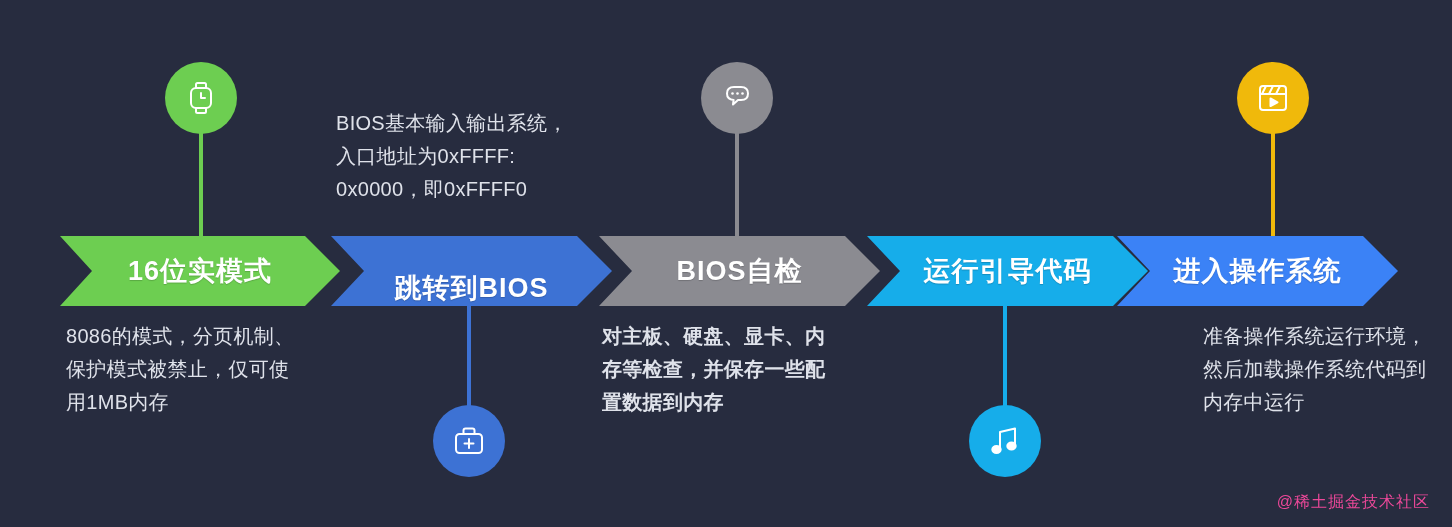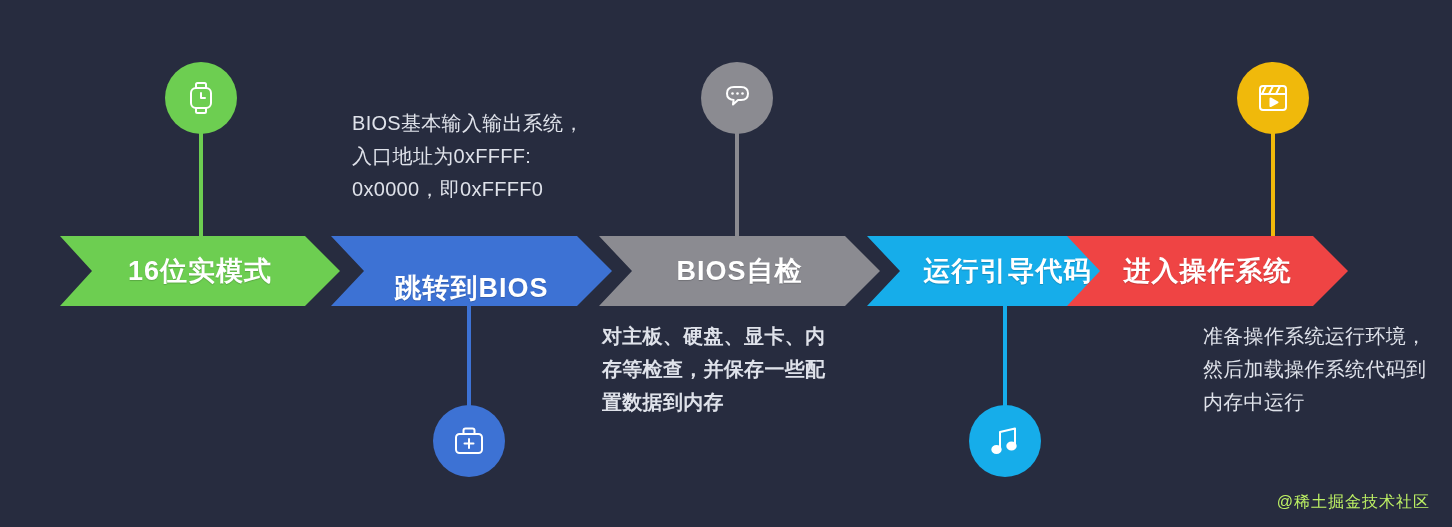--- a/index.html
+++ b/index.html
@@ -73,21 +73,21 @@
     line-height: 33px;
     white-space: pre-line;
     letter-spacing: .3px;
   }
 
   
   .watermark {
     position: absolute;
     right: 22px;
     bottom: 14px;
-    color: #bef264;
+    color: #ec4899;
     font-size: 16px;
     letter-spacing: 1px;
   }
 </style>
 </head>
 <body>
 
 <div id="canvas">
 
   <div class="stem" style="left:199px; top:130px; height:112px; background:#6dce51;"></div>
@@ -165,29 +165,32 @@
     <div class="chev" style="left:867px; width:281px; background:#16adea;
                 clip-path: polygon(0 0, 246px 0, 281px 35px, 246px 70px, 0 70px, 33px 35px);">
       <span class="chev-label">运行引导代码</span>
     </div>
 
     <div class="chev" style="left:599px; width:281px; background:#8b8b91;
                 clip-path: polygon(0 0, 246px 0, 281px 35px, 246px 70px, 0 70px, 33px 35px);">
       <span class="chev-label">BIOS自检</span>
     </div>
 
-    <div class="chev" style="left:1067px; width:281px; background:#ef4444;
+    <div class="chev" style="left:1117px; width:281px; background:#3b82f6;
                 clip-path: polygon(0 0, 246px 0, 281px 35px, 246px 70px, 0 70px, 33px 35px); text-align: center;">
       <span class="chev-label">进入操作系统</span>
     </div>
 
   </div>
 
-
-  <div class="note" style="left:336px; top:107px; width:300px;margin-left:16px;">BIOS基本输入输出系统，
+  <div class="note" style="left:66px; top:320px; width:300px;">8086的模式，分页机制、
+保护模式被禁止，仅可使
+用1MB内存</div>
+
+  <div class="note" style="left:336px; top:107px; width:300px;">BIOS基本输入输出系统，
 入口地址为0xFFFF:
 0x0000，即0xFFFF0</div>
 
   <div class="note" style="left:602px; top:320px; width:300px;font-weight:bold;">对主板、硬盘、显卡、内
 存等检查，并保存一些配
 置数据到内存</div>
 
 
   <div class="note" style="left:1203px; top:320px; width:300px;">准备操作系统运行环境，
 然后加载操作系统代码到

